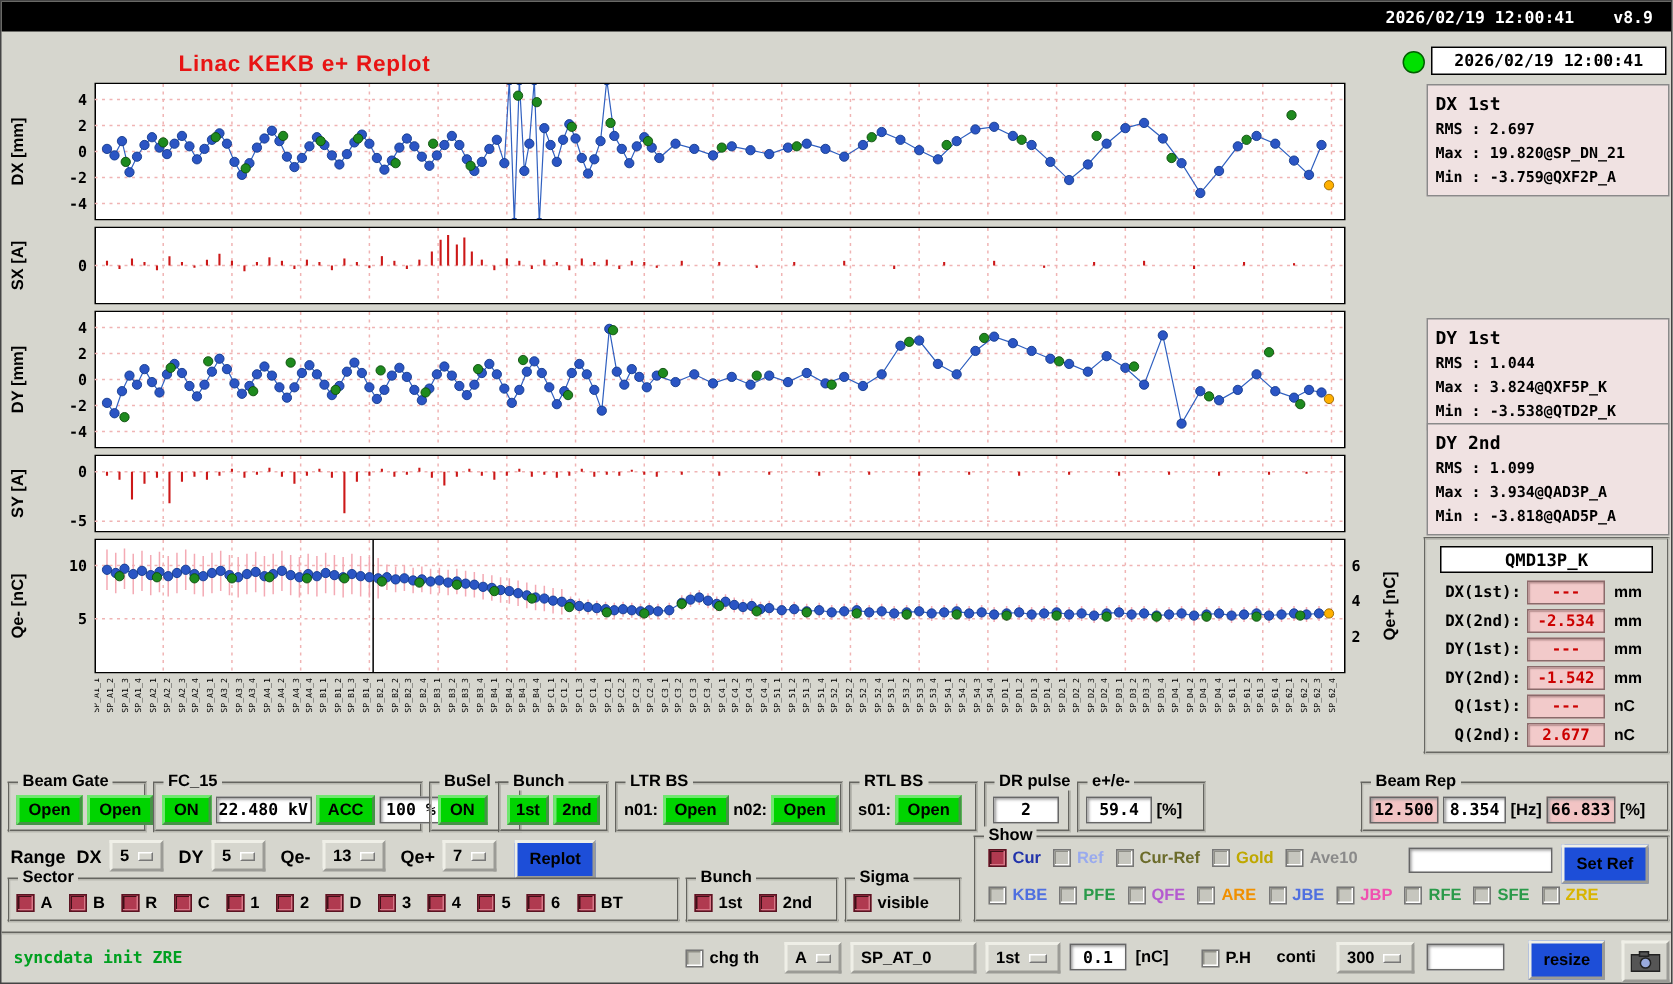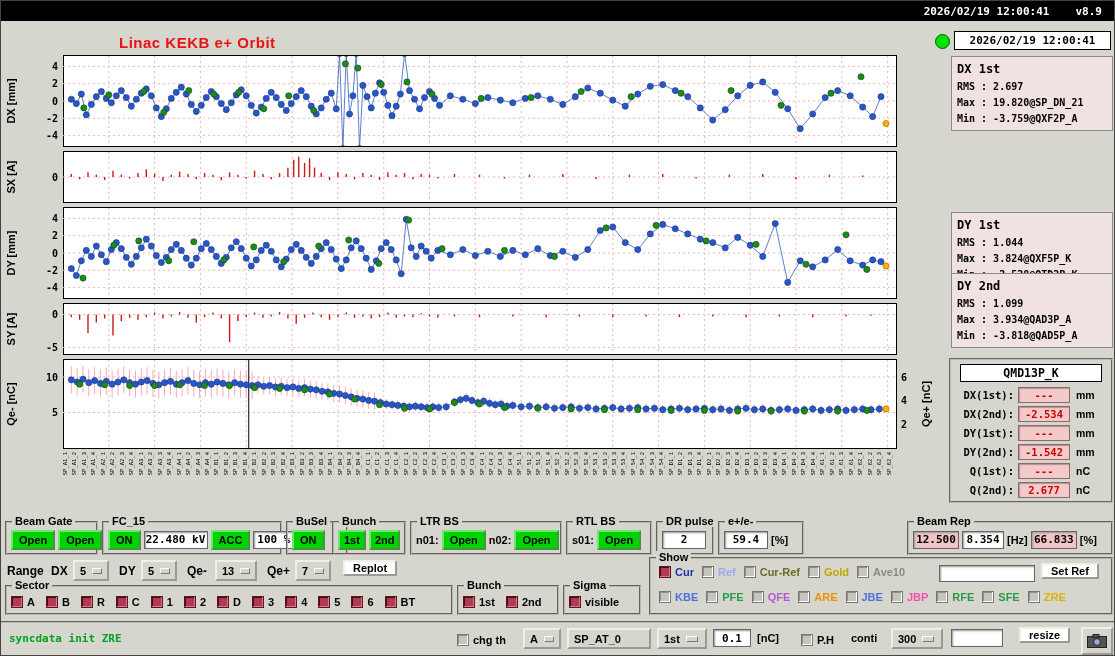--- a/index.html
+++ b/index.html
@@ -12,59 +12,59 @@
   #plot-2{top:206px;height:92px;}
   #plot-3{top:302px;height:52px;}
   #plot-4{top:358px;height:90px;}
   svg text.tick{font:bold 10px "DejaVu Sans Mono",monospace;fill:#000;}
   svg text.ylab{font:bold 11px "Liberation Sans",sans-serif;fill:#000;}
   .bpm{position:absolute;left:62px;top:450px;width:833px;height:64px;overflow:hidden;}
   .bpm span{position:absolute;top:1px;writing-mode:vertical-rl;transform:rotate(180deg);font:5.5px "DejaVu Sans Mono",monospace;color:#000;line-height:1;}
   .light{position:absolute;left:934px;top:33px;width:13px;height:13px;border-radius:50%;border:1px solid #006000;}
   .clock{position:absolute;left:953px;top:30px;width:157px;height:19px;background:#fff;border:1px solid #000;display:flex;align-items:center;justify-content:center;font:bold 11px "DejaVu Sans Mono",monospace;box-sizing:border-box;}
   .statbox{position:absolute;left:950px;width:162px;background:#f0e2e2;border:1px solid #8a8a8a;padding:3px 5px;box-sizing:border-box;font:bold 10px "DejaVu Sans Mono",monospace;line-height:1.6;}
-  #stat0{top:55px;} #stat1{top:134px;} #stat2{top:211px;} #stat3{top:272px;}
+  #stat0{top:55px;} #stat1{top:134px;} #stat2{top:211px;} #stat3{top:281px;}
   .statbox .t{font-size:12px;}
   .qmd{position:absolute;left:948px;top:357px;width:164px;height:145px;border:2px groove #bcbcb4;background:#d6d6ce;box-sizing:border-box;}
   .qtitle{position:absolute;left:50%;transform:translateX(-50%);top:4px;width:142px;height:18px;background:#fff;border:1px solid #000;display:flex;align-items:center;justify-content:center;font:bold 11.5px "DejaVu Sans Mono",monospace;box-sizing:border-box;}
   .qrow{position:absolute;left:3px;width:156px;height:17px;display:flex;align-items:center;}
   .qrow .lb{width:60px;text-align:right;font:bold 10.5px "DejaVu Sans Mono",monospace;}
   .qrow .val{width:50px;height:14px;margin-left:4px;background:#f2caca;border:1px solid #8a6a6a;box-shadow:inset 1px 1px 1px #b89090;color:#cc0000;font:bold 10.5px "DejaVu Sans Mono",monospace;text-align:center;line-height:14px;}
   .qrow .un{margin-left:6px;font:bold 10.5px "Liberation Sans",sans-serif;}
   .grp{position:absolute;border:2px groove #b8b8b0;box-sizing:border-box;}
   .grp .cap{position:absolute;top:-8px;left:5px;background:#d6d6ce;padding:0 3px;font:bold 11px "Liberation Sans",sans-serif;white-space:nowrap;}
   .grp .inner{position:absolute;left:4px;top:6px;right:3px;bottom:3px;display:flex;align-items:center;gap:3px;}
   .gbtn{background:#00d400;border:2px outset #6fe76f;font:bold 11px "Liberation Sans",sans-serif;height:20px;padding:0 6px;white-space:nowrap;cursor:pointer;}
   .wfld,.pfld{background:#fff;border:1px solid #666;box-shadow:inset 1px 1px 2px #999;font:bold 11px "DejaVu Sans Mono",monospace;height:18px;display:flex;align-items:center;justify-content:center;box-sizing:border-box;padding:0 3px;white-space:nowrap;}
   .pfld{background:#f2c4c4;}
   .slbl{font:bold 11px "Liberation Sans",sans-serif;white-space:nowrap;}
   .opt{position:absolute;background:#d6d6ce;border:2px outset #efefe7;height:21px;display:flex;align-items:center;gap:6px;padding:0 5px;font:bold 11px "Liberation Sans",sans-serif;box-sizing:border-box;cursor:pointer;}
   .opt .dash{width:10px;height:4px;background:#d6d6ce;border-top:1px solid #fff;border-left:1px solid #fff;border-right:1px solid #777;border-bottom:1px solid #777;}
-  .btn{background:#ffffff;border:2px outset #efefe7;font:bold 11px "Liberation Sans",sans-serif;height:16px;padding:0 8px;cursor:pointer;white-space:nowrap;}
+  .btn{background:#1d4ed8;border:2px outset #efefe7;font:bold 11px "Liberation Sans",sans-serif;height:26px;padding:0 8px;cursor:pointer;white-space:nowrap;}
   .ck{display:inline-flex;align-items:flex-end;gap:4px;margin-right:8px;cursor:pointer;}
   .chk{width:10px;height:10px;background:#c6c6be;border:1px solid #777;box-shadow:inset -1px -1px 0 #fff,inset 1px 1px 0 #909088;flex:0 0 auto;}
   .chk.on{background:#b03a50;border-color:#5a1422;box-shadow:inset -1px -1px 0 #d87888,inset 1px 1px 0 #401018;}
   .cklbl{font:bold 11px "Liberation Sans",sans-serif;white-space:nowrap;}
   .rangelbl{position:absolute;font:bold 12px "Liberation Sans",sans-serif;}
   .bstrip{position:absolute;left:0;top:620px;width:1115px;height:36px;border-top:2px groove #b8b8b0;box-sizing:border-box;}
   .smsg{position:absolute;left:8px;top:9px;font:bold 11px "DejaVu Sans Mono",monospace;color:#00a020;}
   .abs{position:absolute;}
   .cam{position:absolute;background:#d6d6ce;border:2px outset #efefe7;height:24px;width:28px;display:flex;align-items:center;justify-content:center;cursor:pointer;}
 </style>
 </head>
 <body>
 
 <div class="app">
 
   <div class="topbar">
     <span>2026/02/19 12:00:41</span>
     <span>v8.9</span>
   </div>
 
-  <div class="maintitle">Linac KEKB e+ Orbit</div>
+  <div class="maintitle">Linac KEKB e+ Replot</div>
 
   <div class="plot" id="plot-0"><svg width="938" height="92">
         <defs>
           <clipPath id="clip0">
             <rect x="62" y="1" width="833" height="90"></rect>
           </clipPath>
         </defs>
         <rect x="62.5" y="0.5" width="833" height="91" fill="#fff" stroke="#000"></rect>
         <g clip-path="url(#clip0)">
           <line x1="107.815" x2="107.815" y1="1" y2="91" stroke="#f0b4b4" stroke-dasharray="2,3"></line>

